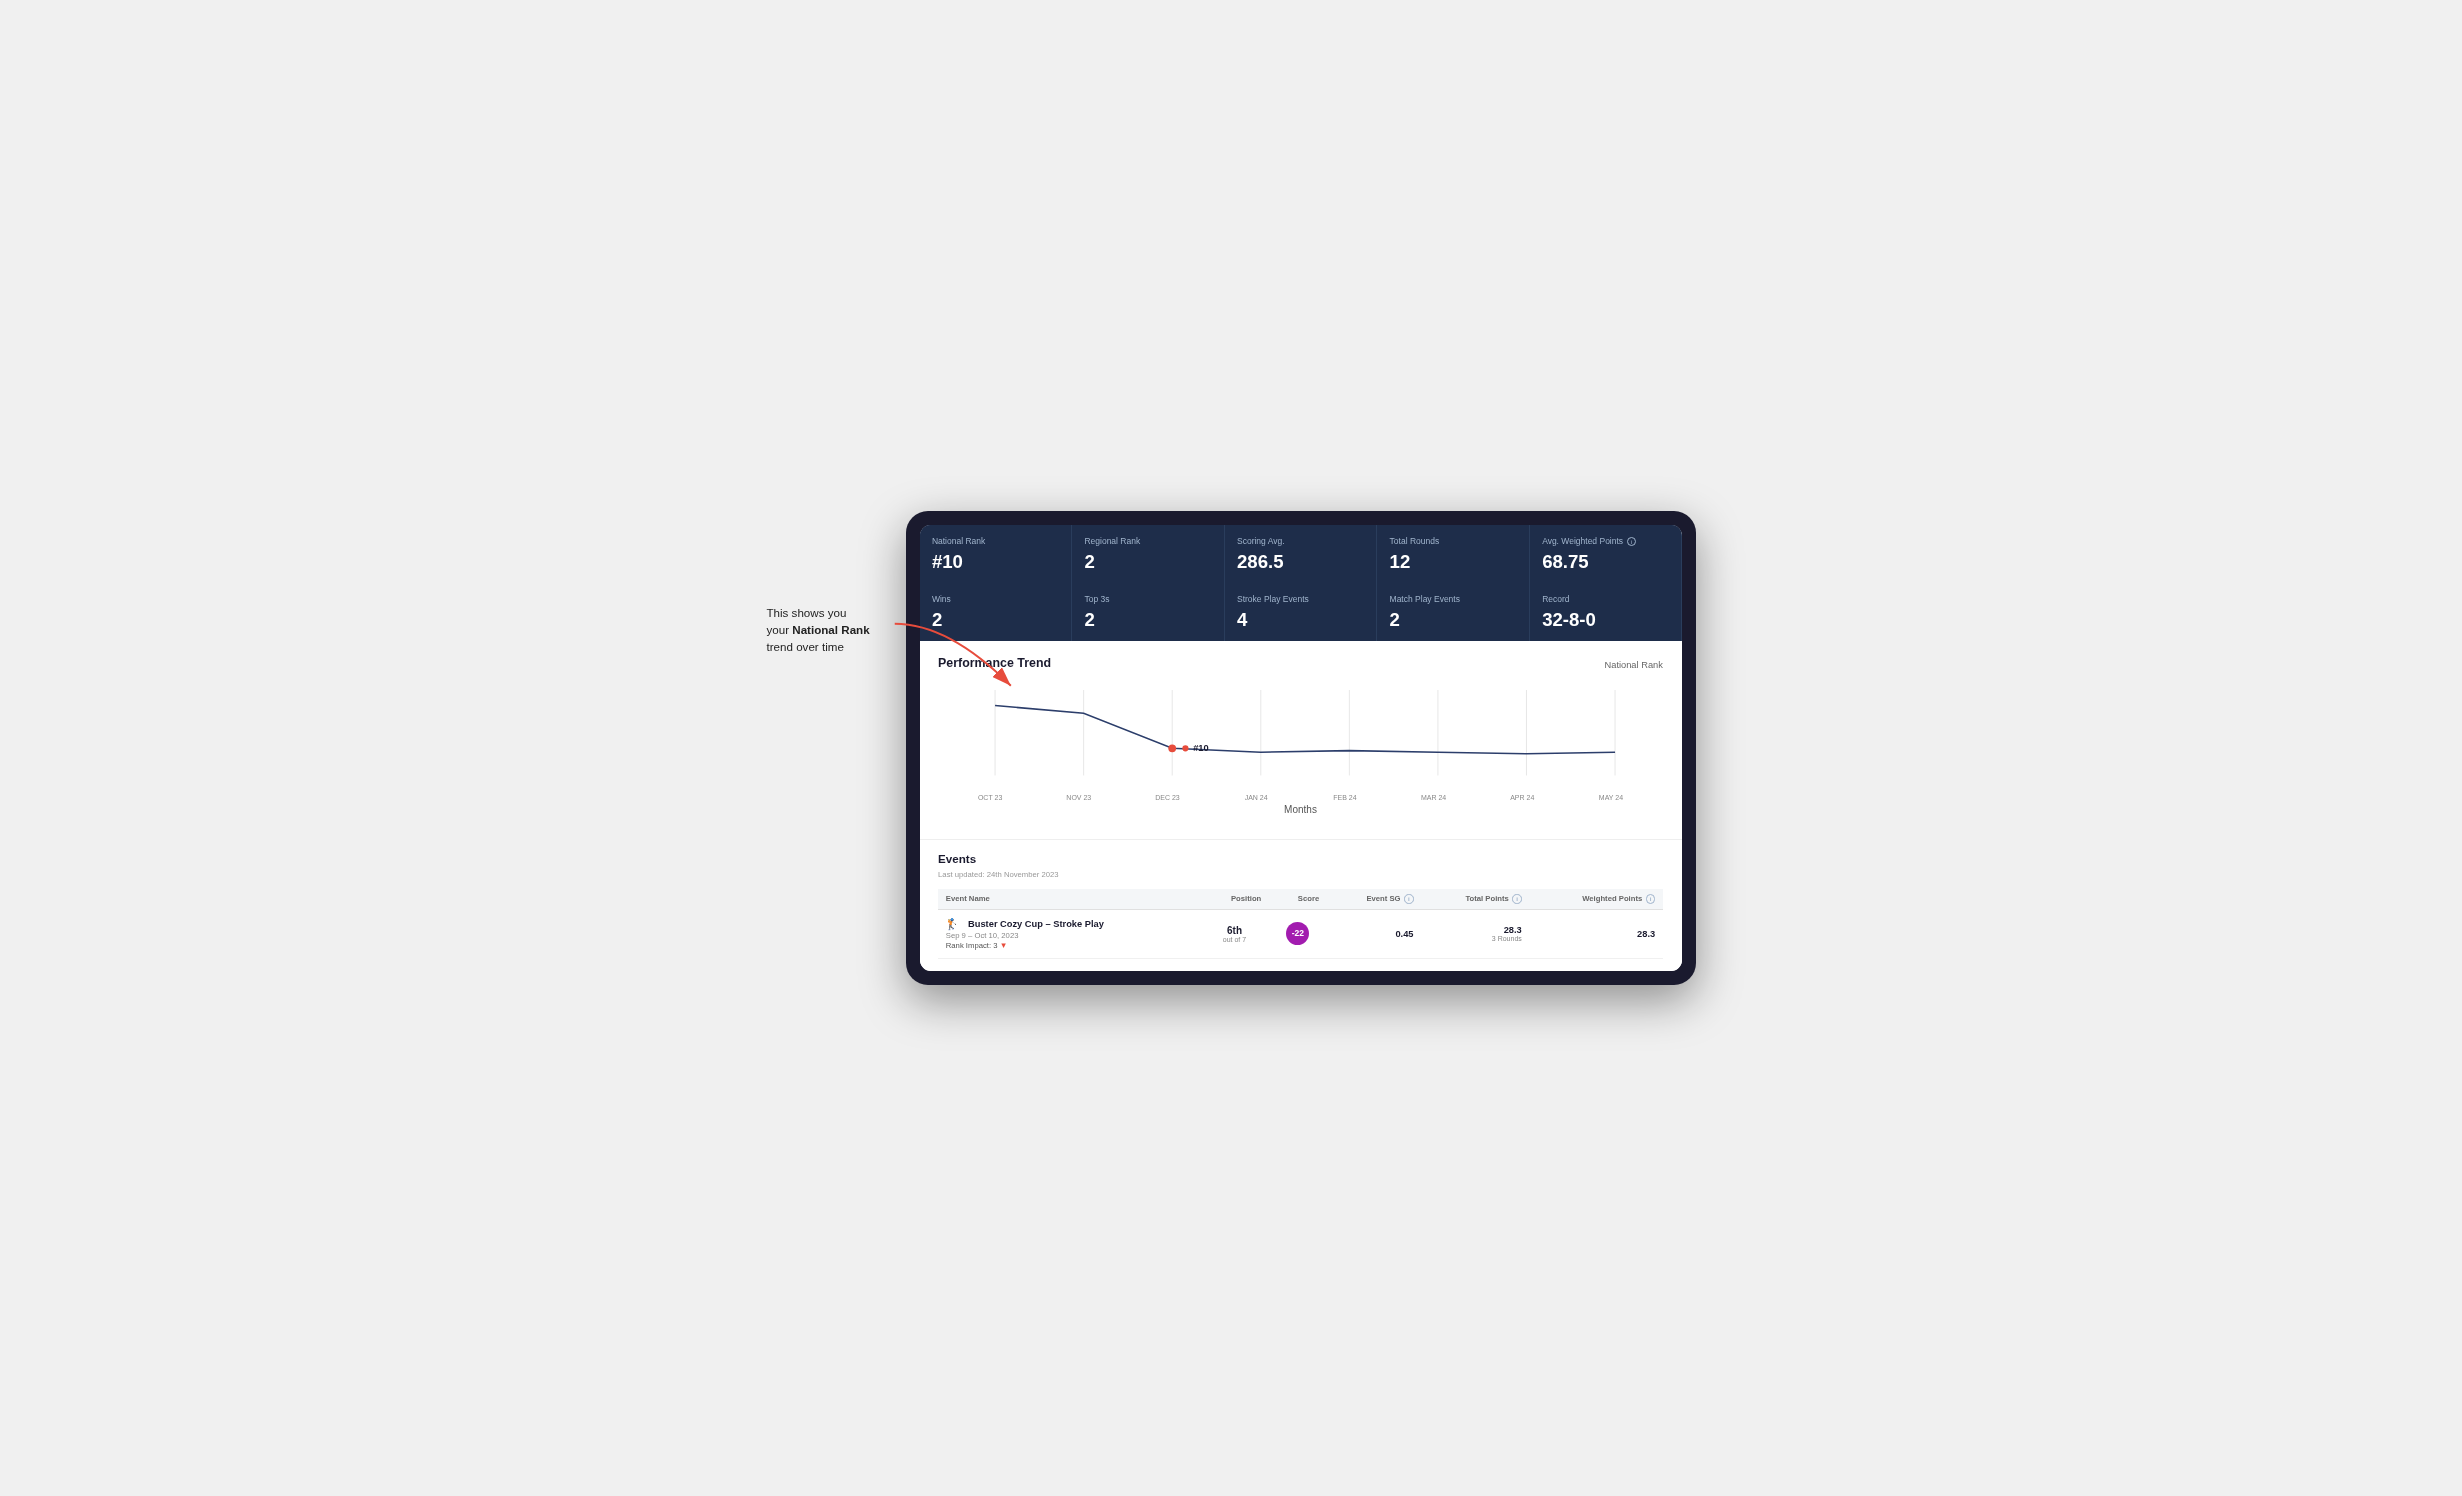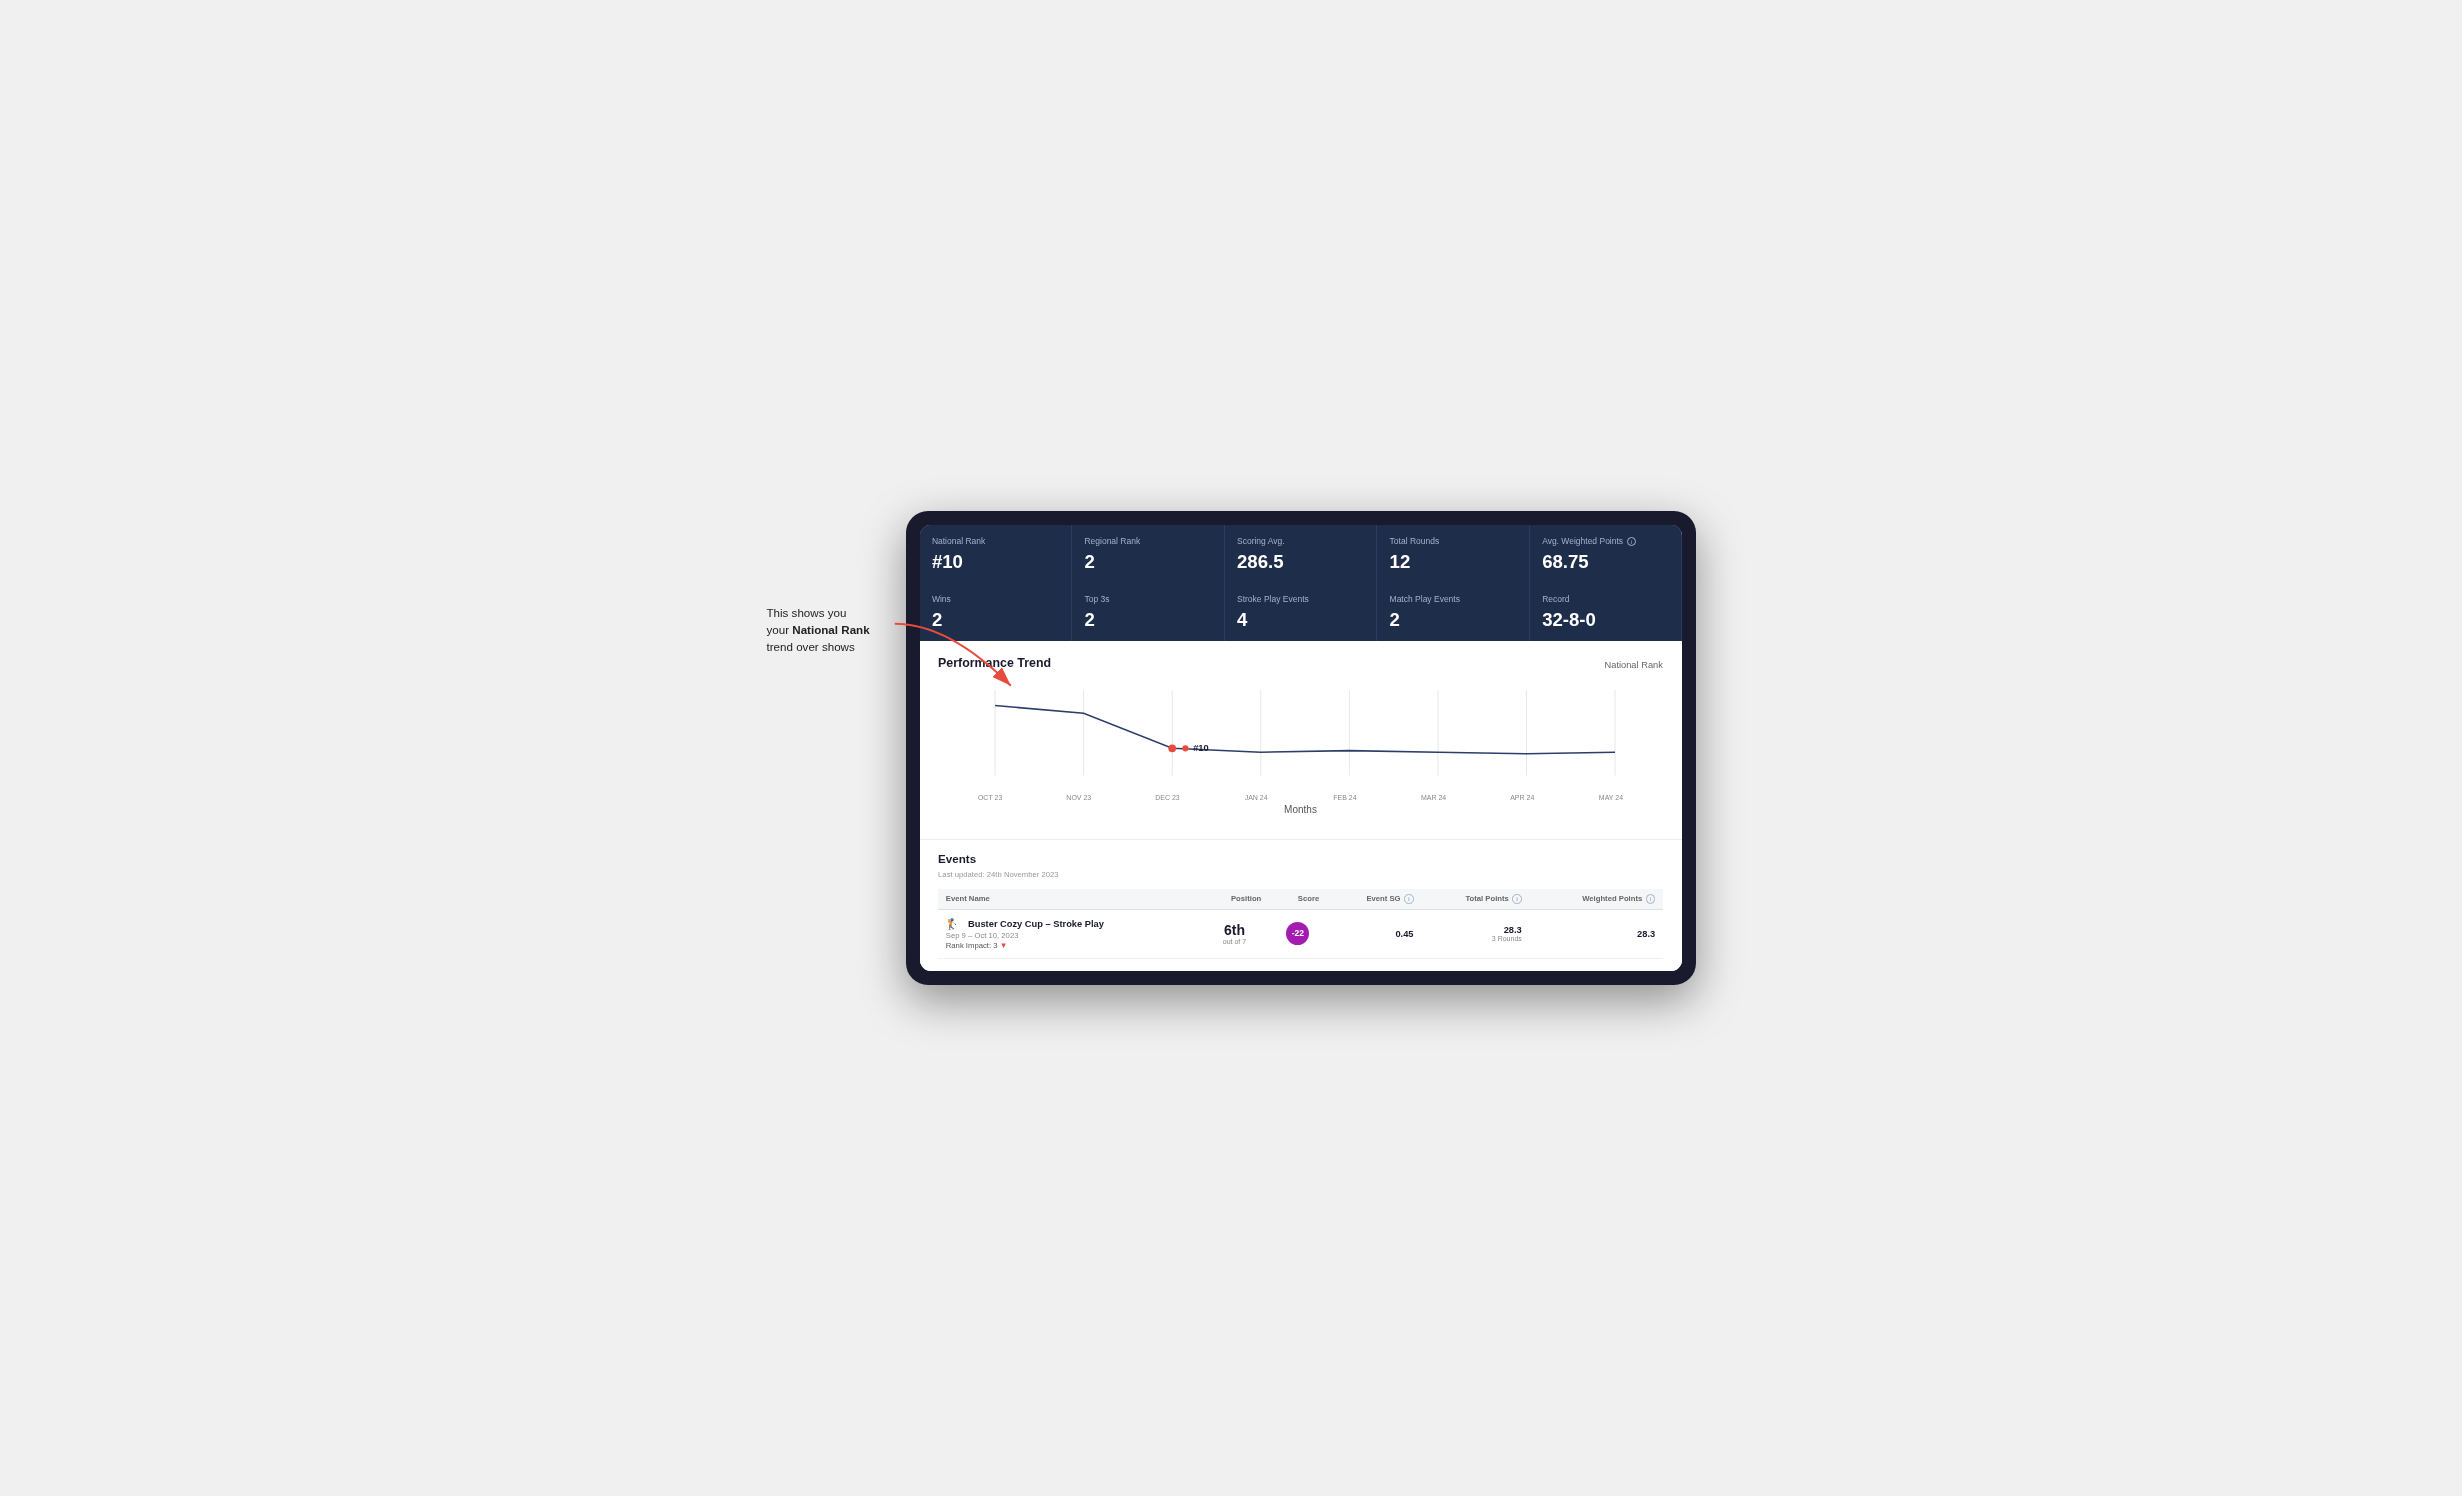--- a/index.html
+++ b/index.html
@@ -206,21 +206,21 @@
       margin-top: 0.8px;
     }
     .rank-impact-arrow {
       color: #e74c3c;
       font-size: 7.7px;
     }
     .position-cell {
       text-align: center;
     }
     .position-main {
-      font-size: 14px;
+      font-size: 10px;
       font-weight: 700;
       color: #1a1a2e;
       text-align: center;
     }
     .position-sub {
       font-size: 7px;
       color: #888;
     }
     .score-badge {
       display: inline-block;
@@ -247,21 +247,21 @@
     }
   </style>
 </head>
 <body>
 
 <div class="outer-wrapper">
 
   <div class="tooltip-text">
     <span>This shows you</span><br>
     <span>your</span> <strong>National Rank</strong><br>
-    <span>trend over shows</span>
+    <span>trend over time</span>
   </div>
 
   <svg class="arrow-line" viewBox="0 0 230 120" xmlns="http://www.w3.org/2000/svg">
     <defs>
       <marker id="arrowhead" markerWidth="10" markerHeight="7" refX="10" refY="3.5" orient="auto">
         <polygon points="0 0, 10 3.5, 0 7" fill="#e74c3c"></polygon>
       </marker>
     </defs>
     <path d="M 10 10 Q 80 10 160 90" stroke="#e74c3c" stroke-width="2.5" fill="none" marker-end="url(#arrowhead)"></path>
   </svg>

